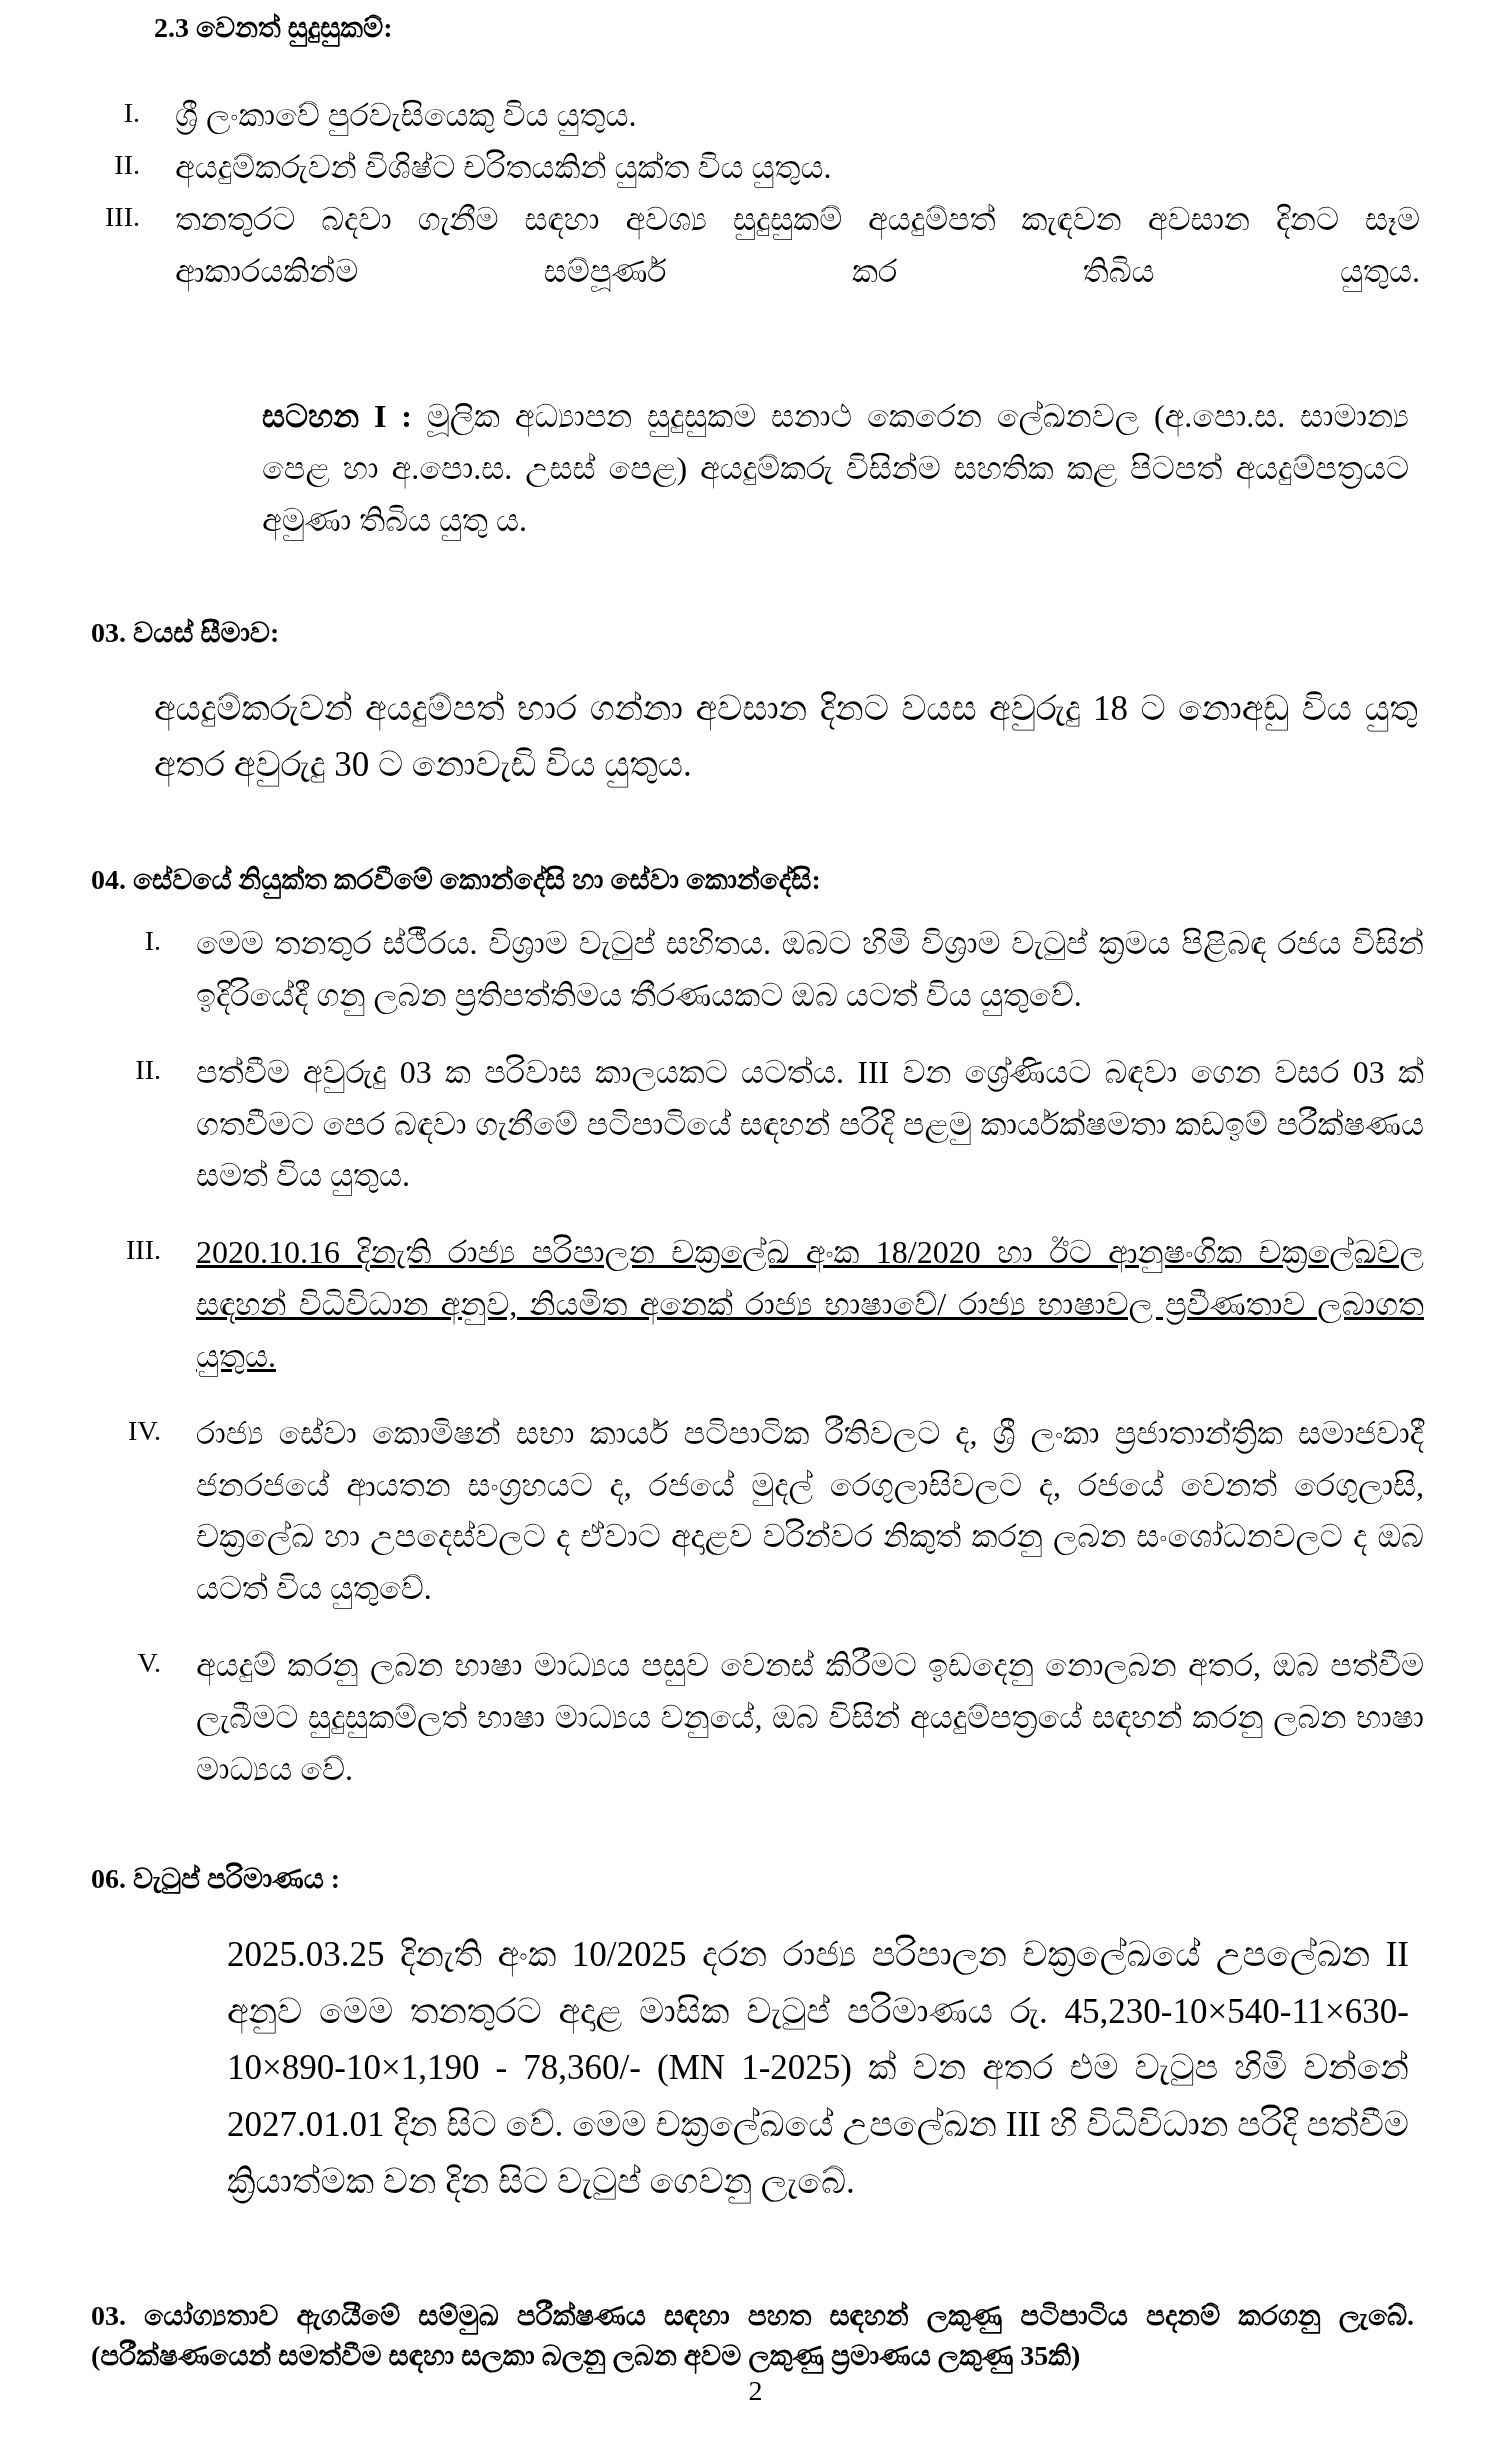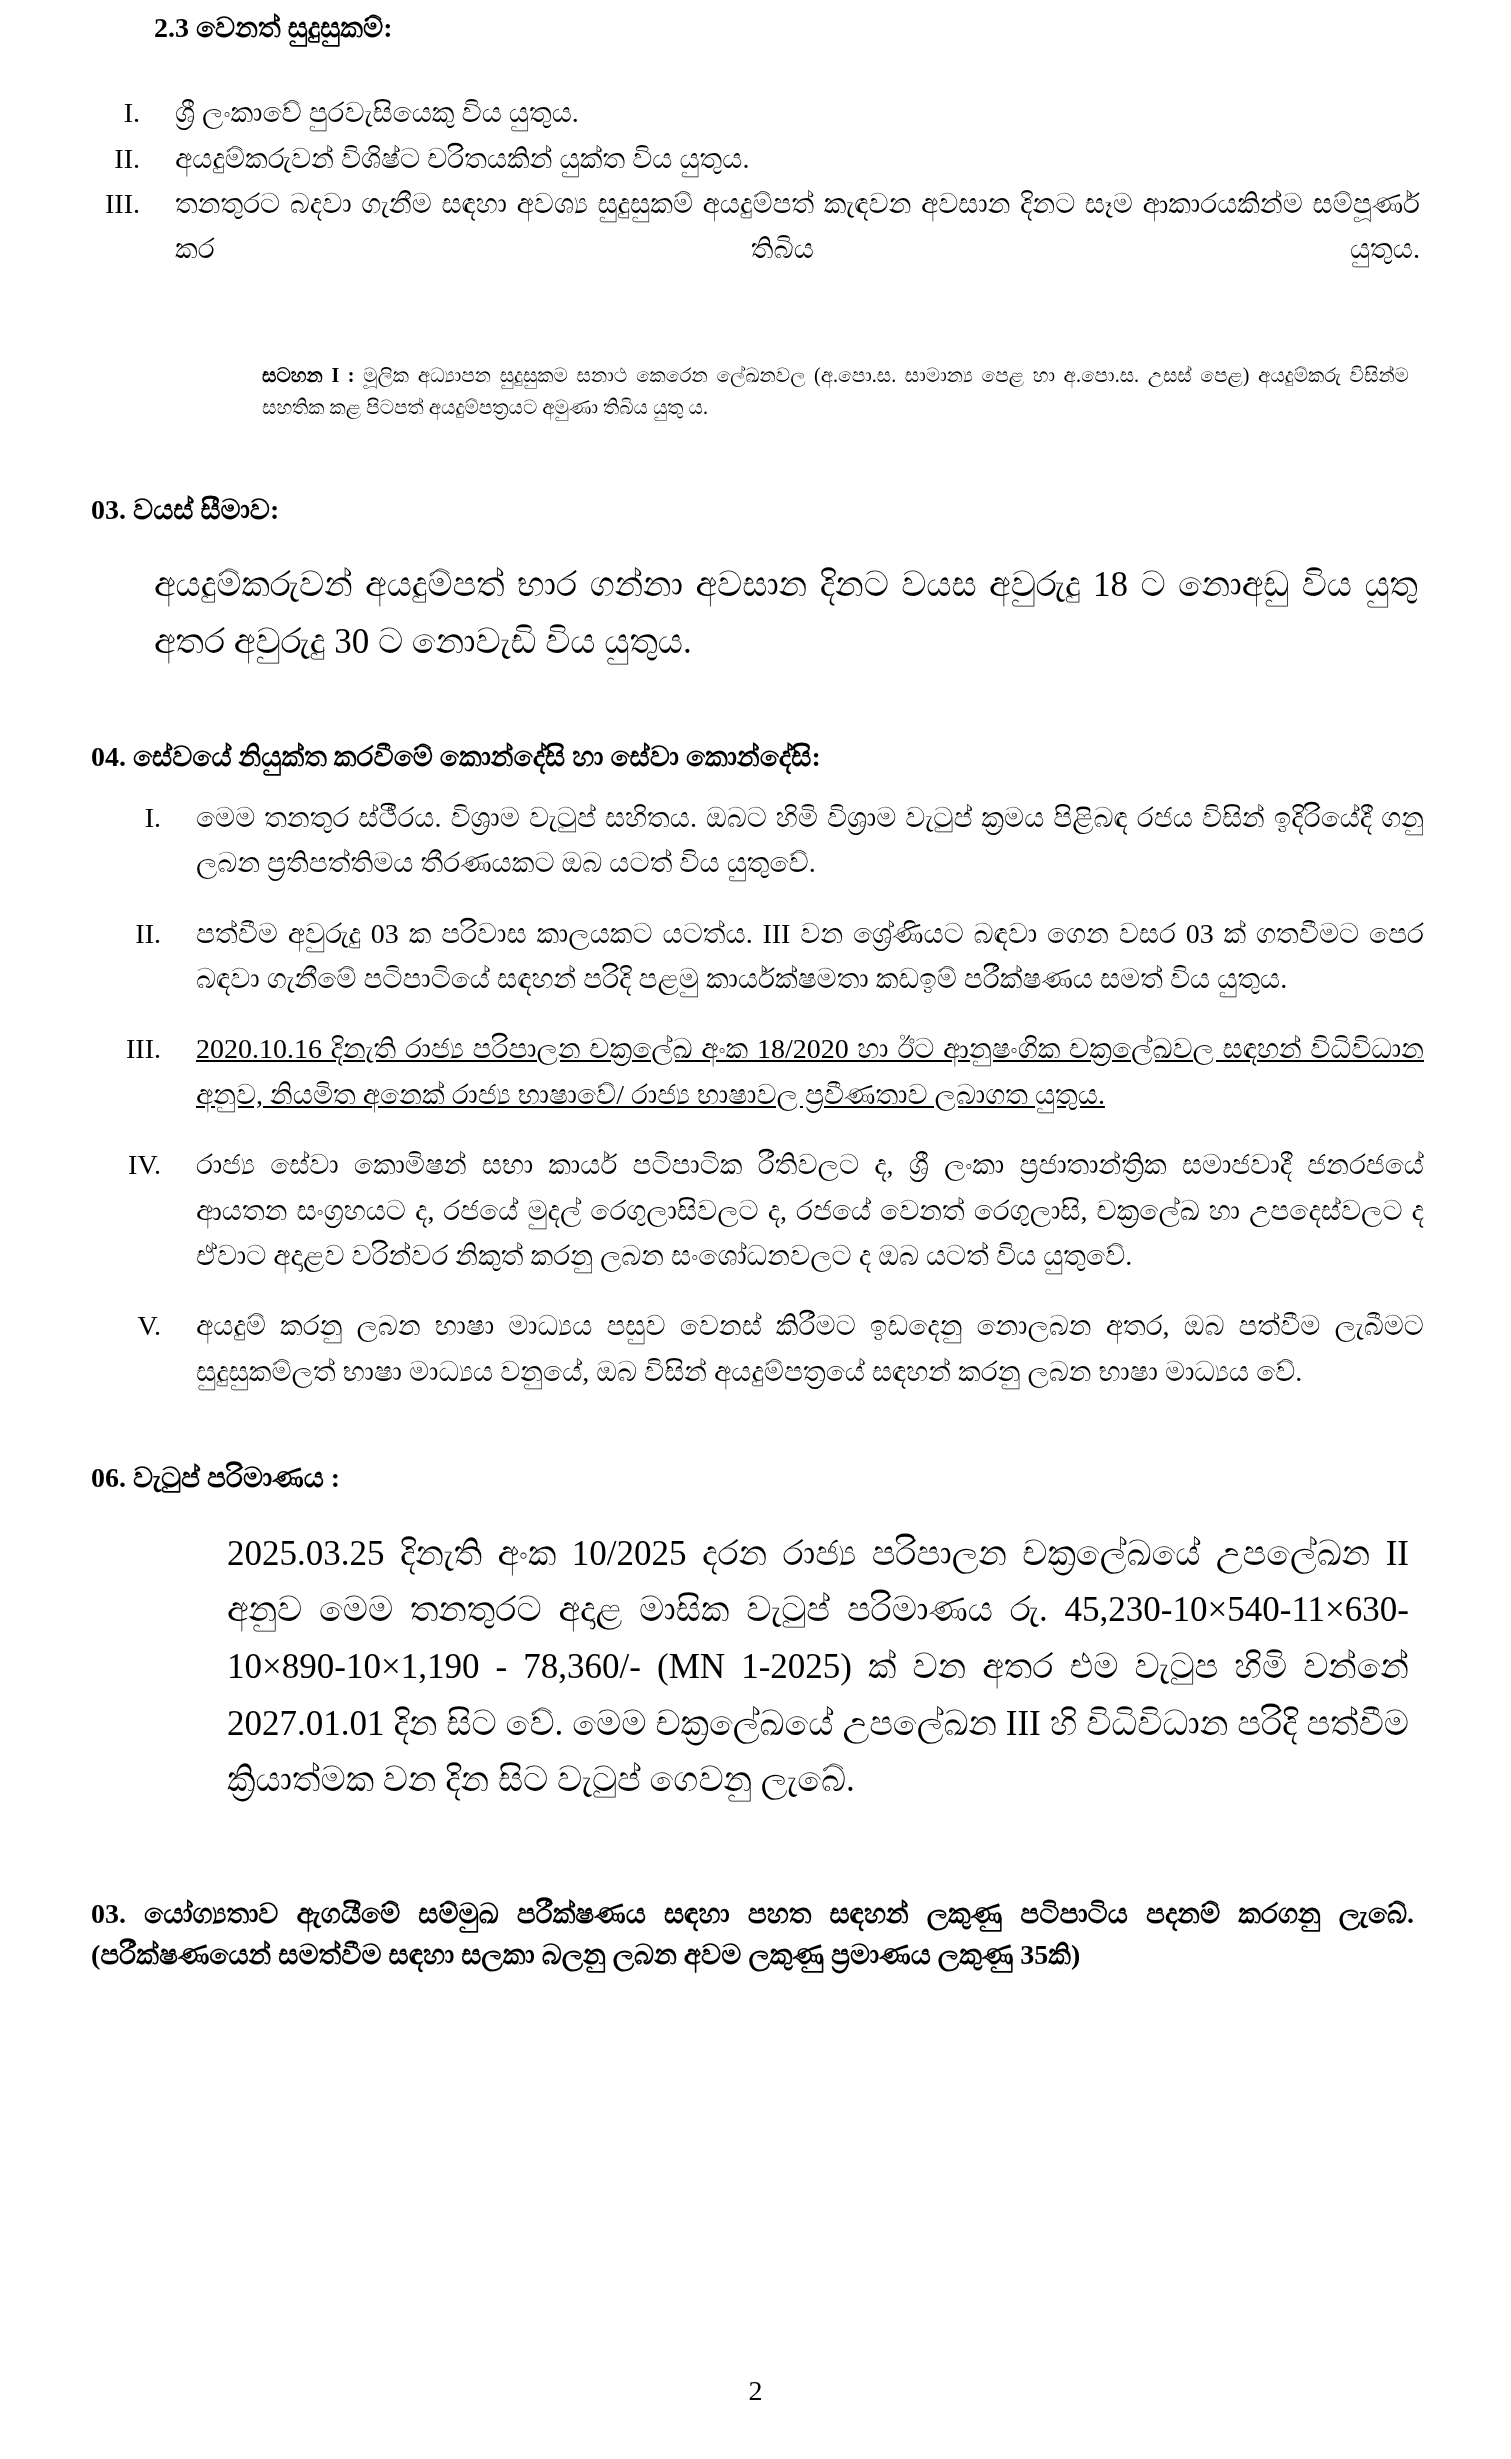--- a/index.html
+++ b/index.html
@@ -67,37 +67,37 @@
     width: 92px;
     text-align: right;
     padding-right: 35px;
     box-sizing: border-box;
     font-size: 28px;
     line-height: 1.62;
     font-family: "Liberation Serif", "DejaVu Serif", serif;
   }
   .rtext {
     flex: 1 1 auto;
-    font-size: 28px;
+    font-size: 32px;
     line-height: 1.62;
     text-align: justify;
   }
 
   .gap-xs { height: 9.6px; }
   .gap-s  { height: 19px; }
   .gap-m  { height: 31px; }
   .gap-l  { height: 42px; }
   .gap-xl { height: 58px; }
 
   .indent-1 { padding-left: 71px; }
 
   .note-block {
     padding-left: 179px;
     padding-right: 38px;
-    font-size: 20px;
+    font-size: 32px;
     line-height: 1.62;
     text-align: justify;
   }
   .note-label { font-weight: bold; }
 
   .sec04-list .rnum { width: 113px; }
   .sec04-list > li { margin-bottom: 25px; }
 
   .body-indent {
     padding-left: 144px;

